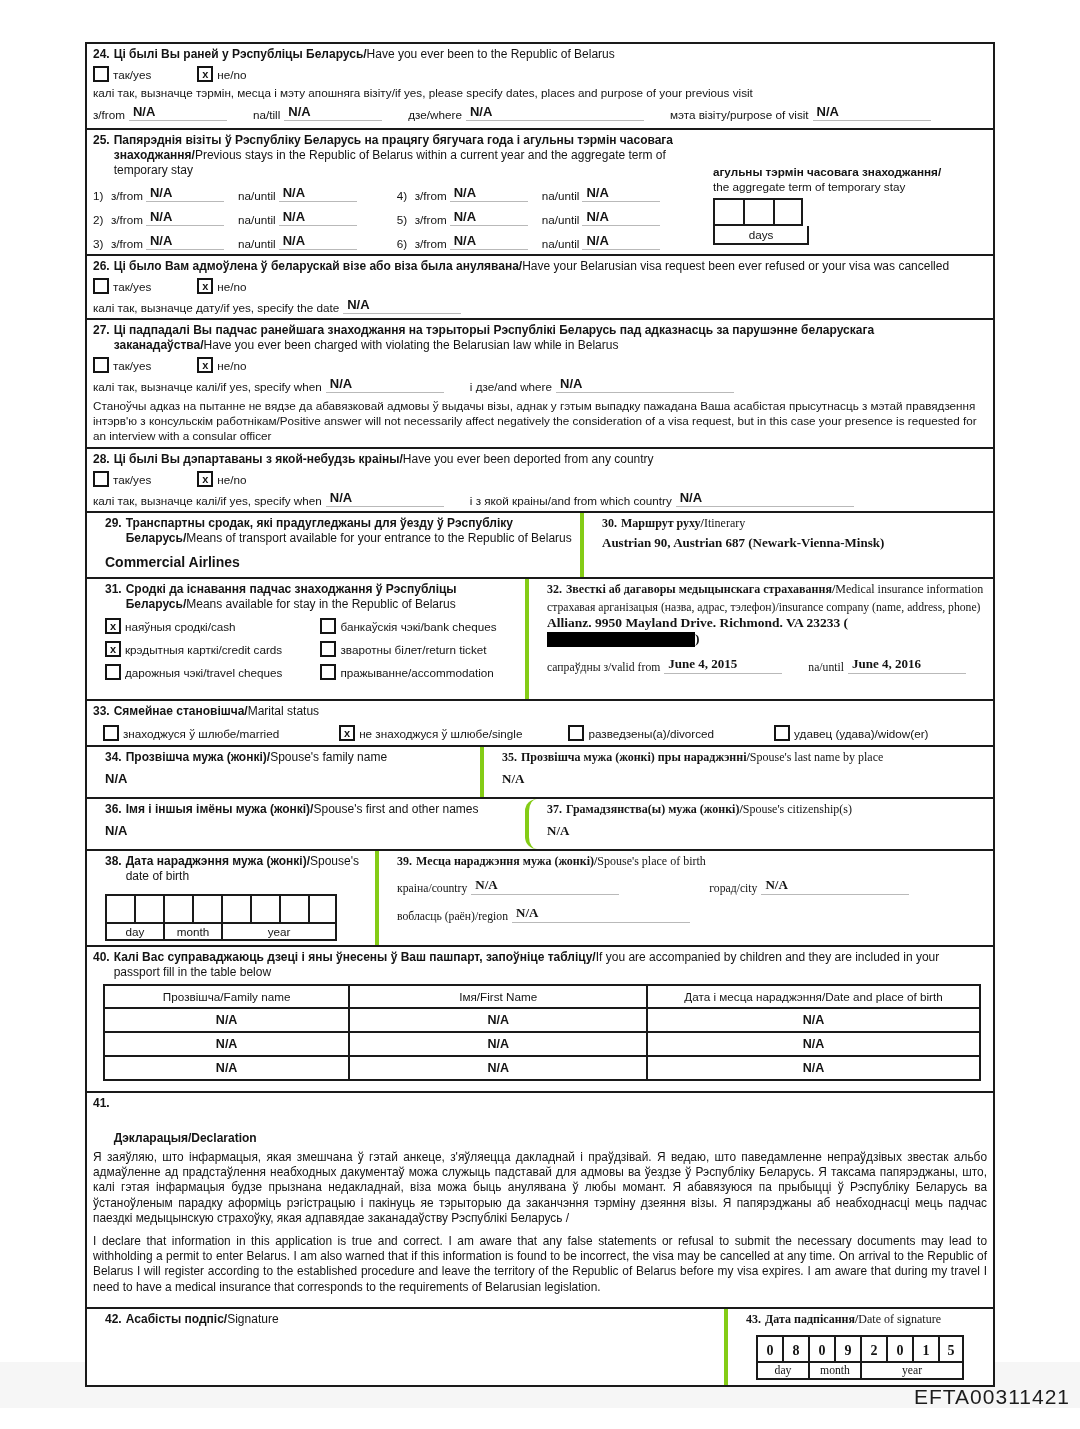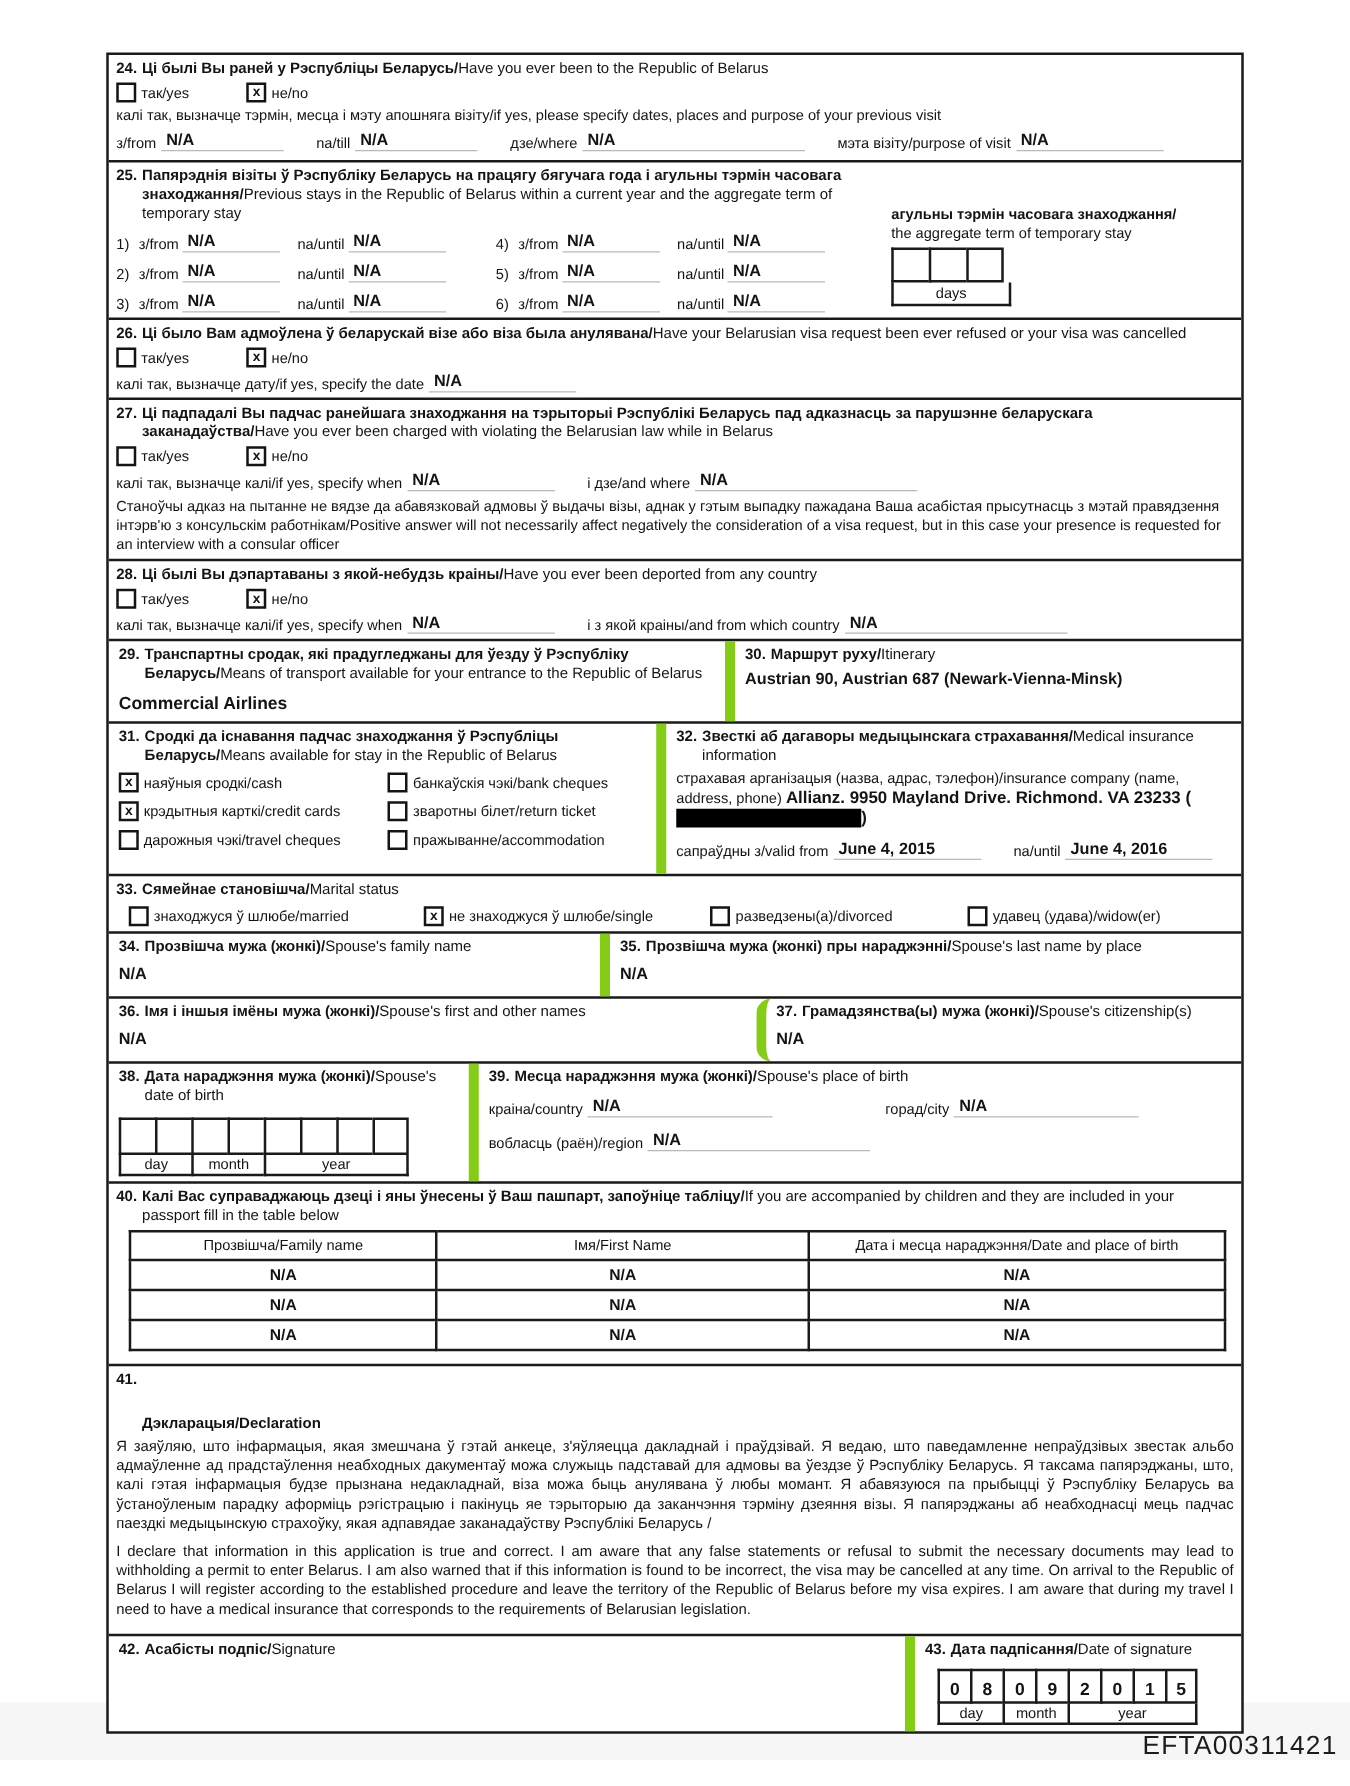--- a/index.html
+++ b/index.html
@@ -5,22 +5,22 @@
   html,body{margin:0;padding:0;}
   body{
     width:1080px;height:1429px;position:relative;background:#ffffff;
     font-family:"Liberation Sans",sans-serif;color:#141414;
     -webkit-font-smoothing:antialiased;
   }
   .sheet{position:absolute;left:85px;top:42px;width:906px;border:2px solid #1a1a1a;background:#fff;}
   .sec{border-bottom:2px solid #1a1a1a;padding:3px 6px 4px 6px;position:relative;box-sizing:border-box;}
   .sec:last-child{border-bottom:none;}
   .row2{display:flex;border-bottom:2px solid #1a1a1a;}
-  .row2 > .cell{padding:3px 6px 4px 8px;box-sizing:border-box;position:relative;}
-  .row2 > .cell + .cell{border-left:8px solid #84cc16;}
+  .row2 > .cell{padding:3px 6px 4px 18px;box-sizing:border-box;position:relative;}
+  .row2 > .cell + .cell{border-left:4px solid #84cc16;font-family:Liberation Serif, serif;}
   .title{display:flex;font-size:12px;line-height:15px;margin-bottom:2px;}
   .title b{flex:0 0 auto;margin-right:4px;font-weight:700;}
   .title .by{font-weight:700;}
   .title .en{font-weight:400;}
   .plain{font-size:11.7px;line-height:15px;}
   .lbl{font-size:11.7px;}
   .val{font-weight:700;font-size:13px;white-space:nowrap;}
   .bigval{font-weight:700;font-size:14px;}
   .u{display:inline-block;border-bottom:1px solid #b9b9b9;padding:0 4px 1px 4px;vertical-align:bottom;}
   .w70{min-width:70px;} .w90{min-width:90px;} .w110{min-width:110px;} .w140{min-width:140px;} .w170{min-width:170px;}
@@ -340,21 +340,21 @@
     <div class="cell" style="flex:1;">
       <div class="title">
         <b>35.</b>
         <span class="tt"><span class="by">Прозвішча мужа (жонкі) пры нараджэнні/</span><span class="en">Spouse's last name by place</span></span>
       </div>
       <div class="val" style="margin-top:6px;">N/A</div>
     </div>
   </div>
 
   <div class="row2">
-    <div class="cell" style="width:518px;min-height:50px;">
+    <div class="cell" style="width:438px;min-height:50px;">
       <div class="title">
         <b>36.</b>
         <span class="tt"><span class="by">Імя і іншыя імёны мужа (жонкі)/</span><span class="en">Spouse's first and other names</span></span>
       </div>
       <div class="val" style="margin-top:6px;">N/A</div>
     </div>
     <div class="cell" style="flex:1;border-radius:12px;">
       <div class="title">
         <b>37.</b>
         <span class="tt"><span class="by">Грамадзянства(ы) мужа (жонкі)/</span><span class="en">Spouse's citizenship(s)</span></span>

